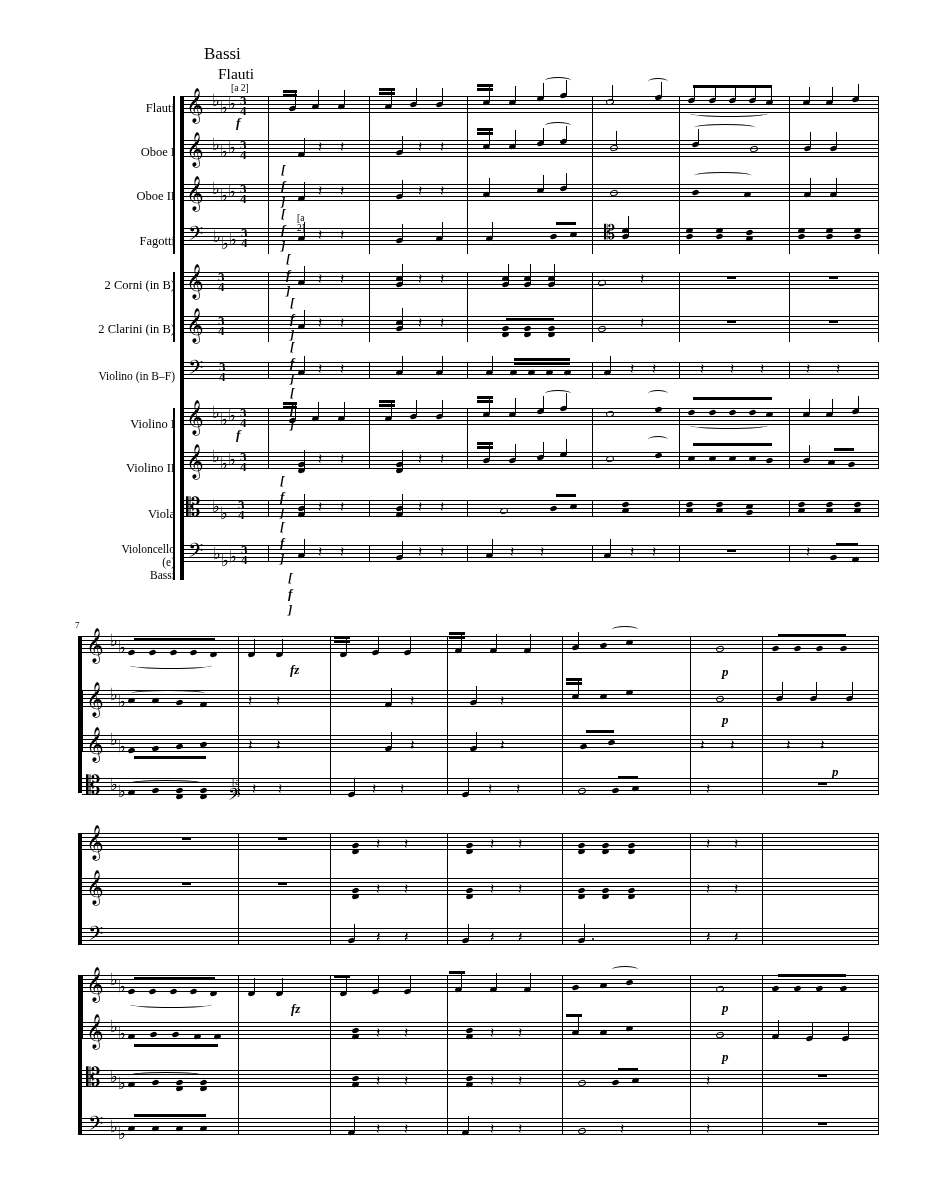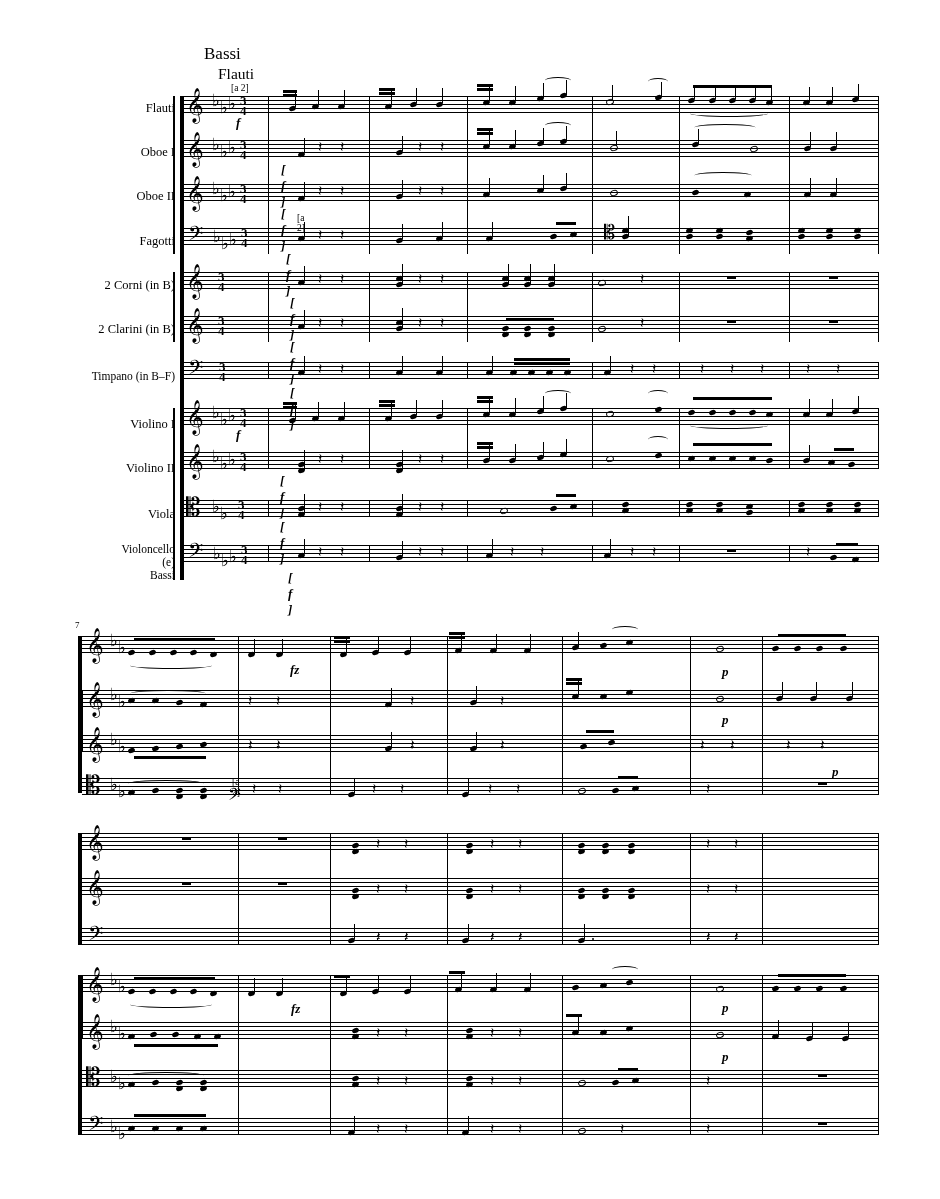--- a/index.html
+++ b/index.html
@@ -167,21 +167,21 @@
   <div class="title-main" style="left:204px; top:44px;">Bassi</div>
   <div class="title-sub" style="left:218px; top:65px;">Flauti</div>
   <div class="a2" style="left:231px; top:83px;">[a 2]</div>
 
   <div class="lbl" style="left:40px; top:102px; width:135px;">Flauti</div>
   <div class="lbl" style="left:40px; top:146px; width:135px;">Oboe I</div>
   <div class="lbl" style="left:40px; top:190px; width:135px;">Oboe II</div>
   <div class="lbl" style="left:40px; top:235px; width:135px;">Fagotti</div>
   <div class="lbl" style="left:30px; top:279px; width:145px;">2 Corni (in B)</div>
   <div class="lbl" style="left:22px; top:323px; width:153px;">2 Clarini (in B)</div>
-  <div class="lbl small" style="left:14px; top:370px; width:161px;">Timpano (in B–F)</div>
+  <div class="lbl small" style="left:14px; top:370px; width:161px;">Violino (in B–F)</div>
   <div class="lbl" style="left:40px; top:418px; width:135px;">Violino I</div>
   <div class="lbl" style="left:40px; top:462px; width:135px;">Violino II</div>
   <div class="lbl" style="left:40px; top:508px; width:135px;">Viola</div>
   <div class="lbl small" style="left:30px; top:543px; width:145px;">Violoncello</div>
   <div class="lbl small" style="left:30px; top:556px; width:145px;">(e)</div>
   <div class="lbl small" style="left:30px; top:569px; width:145px;">Bassi</div>
 
   <div class="sys">
 
     <div class="brkt" style="left:0;top:0;width:0;height:0;"></div>

